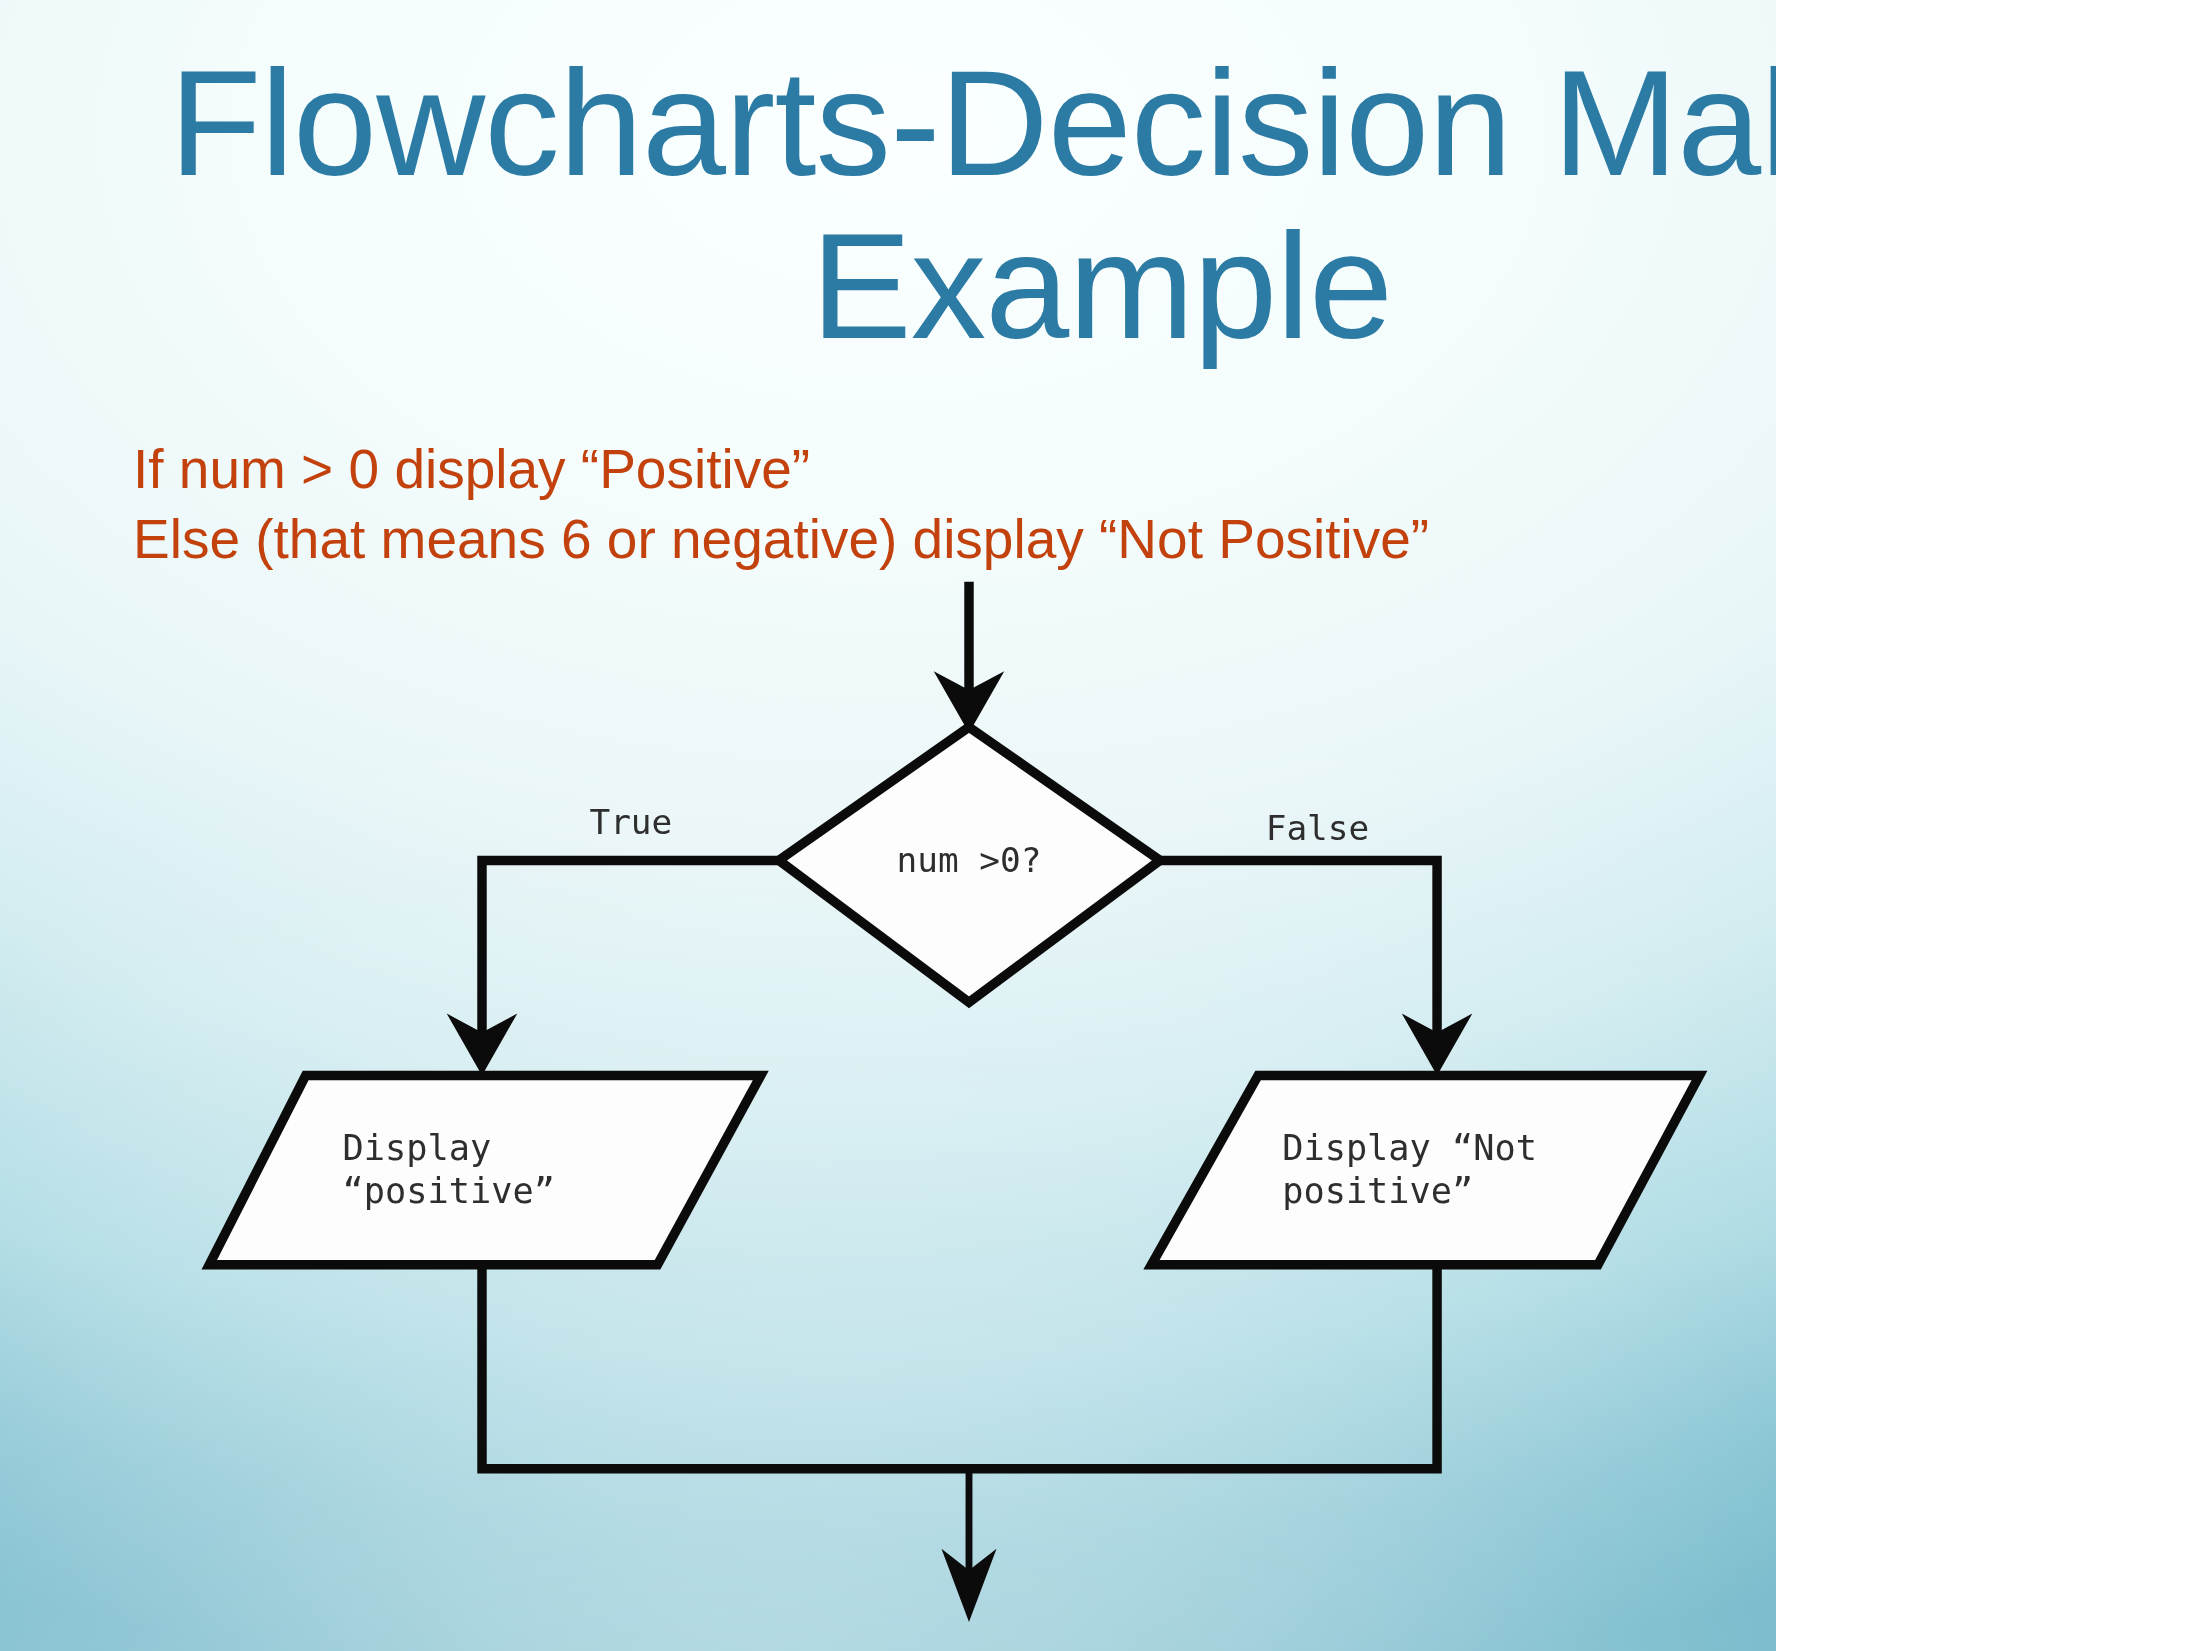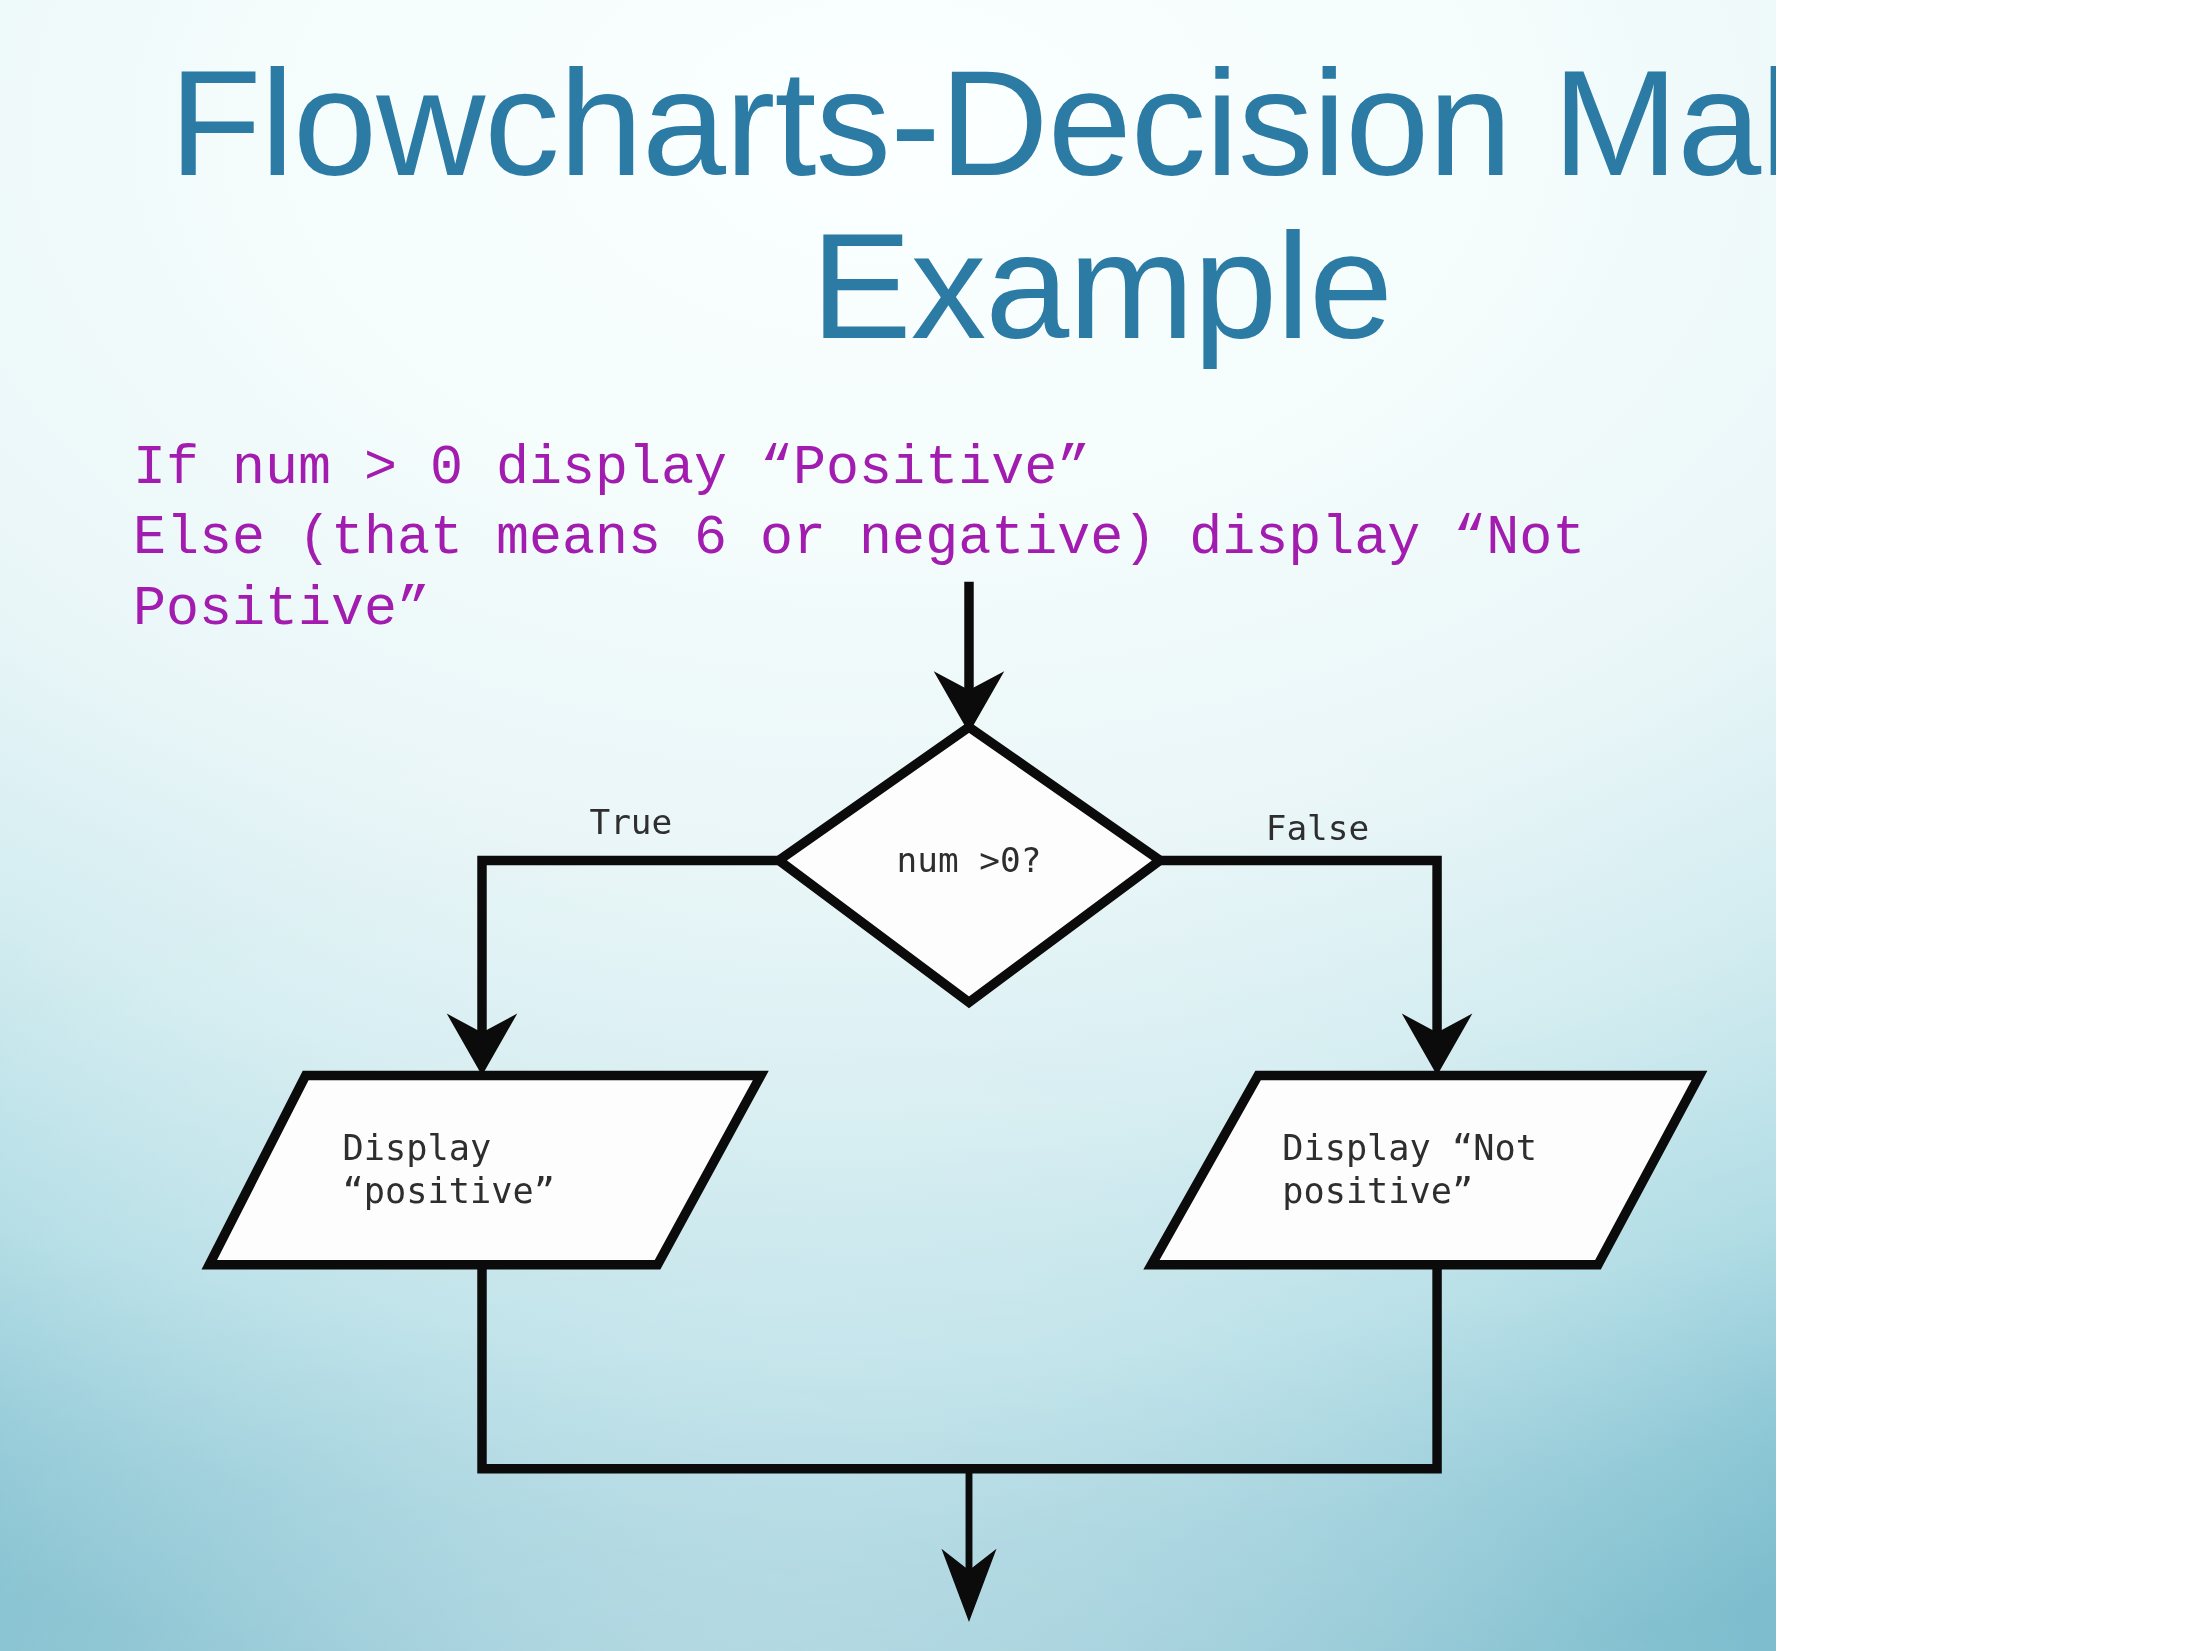--- a/index.html
+++ b/index.html
@@ -71,25 +71,24 @@
     font-weight: 400;
     letter-spacing: -0.9px;
     white-space: pre-line;
   }
 
   
   .body-text {
     position: absolute;
     left: 133px;
     top: 434px;
-    color: #a21caf;
+    color: #c2410c;
     font-size: 55px;
     line-height: 1.28;
     font-weight: 400;
-    font-family: Liberation Mono, monospace;
   }
   .body-text .line { display: block; }
 
   
   #flow {
     position: absolute;
     left: 0;
     top: 0;
     width: 2203px;
     height: 1652px;

